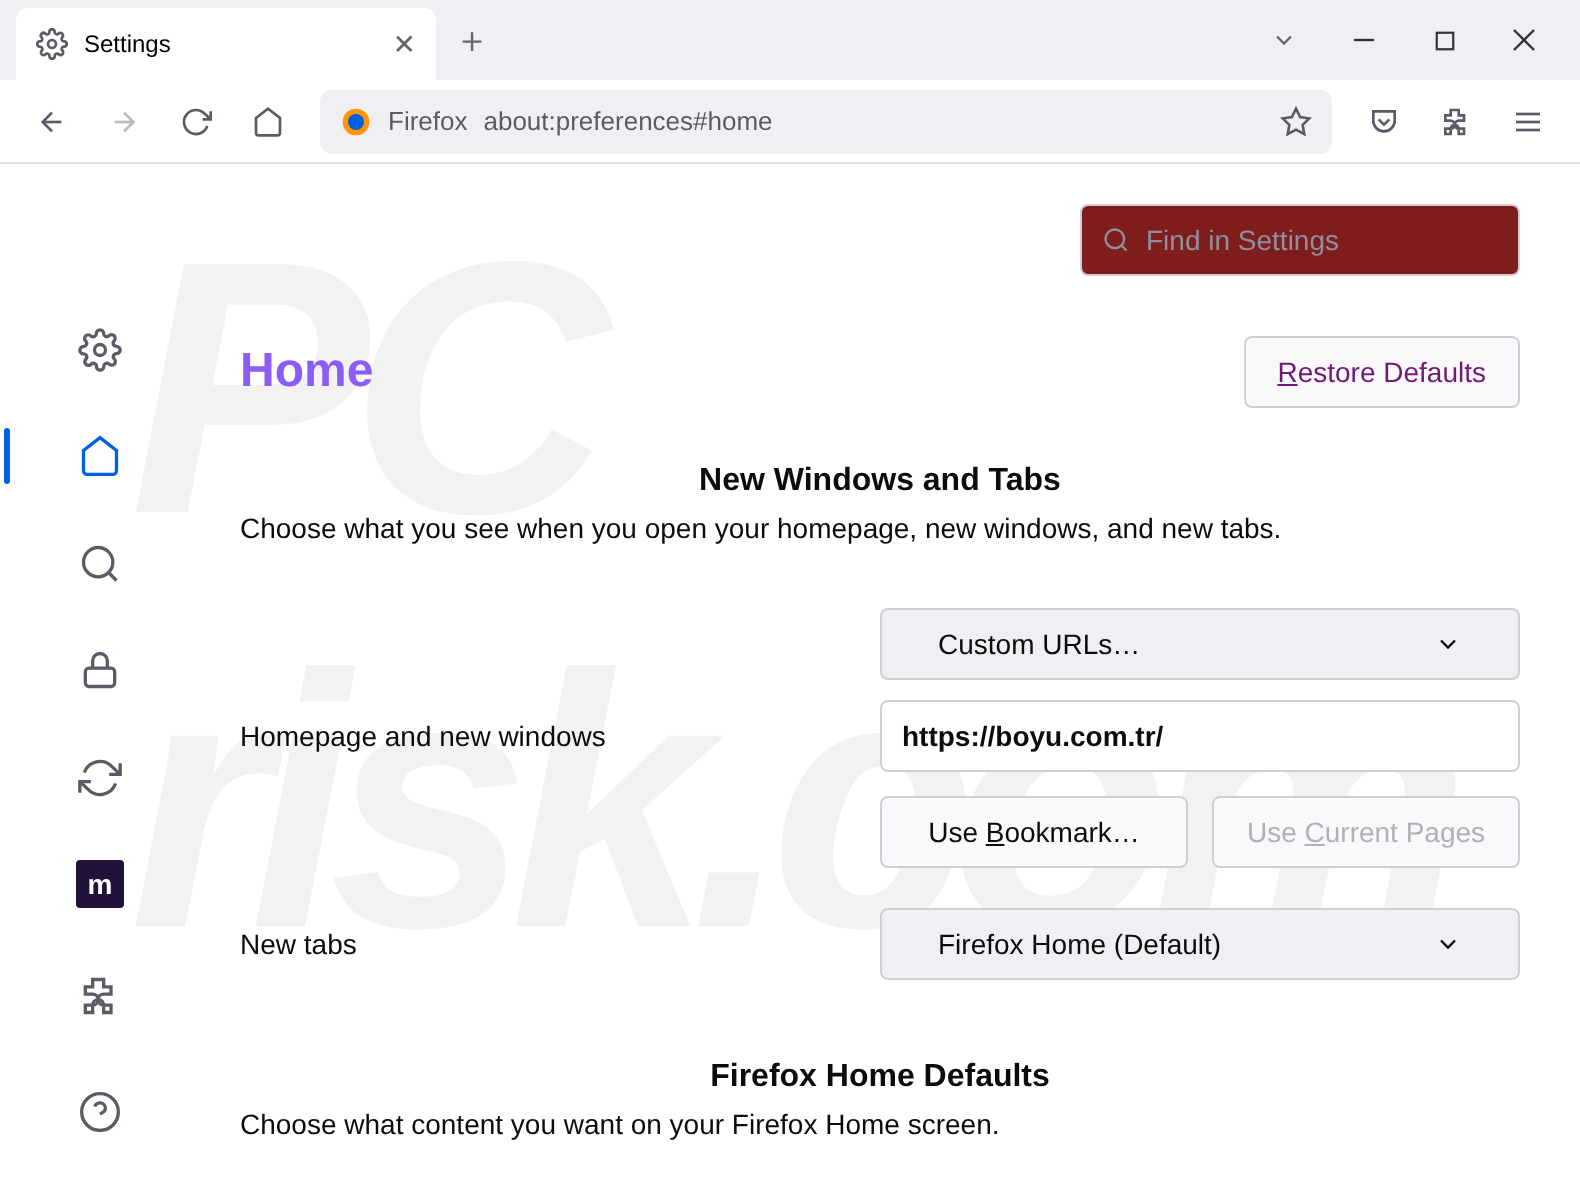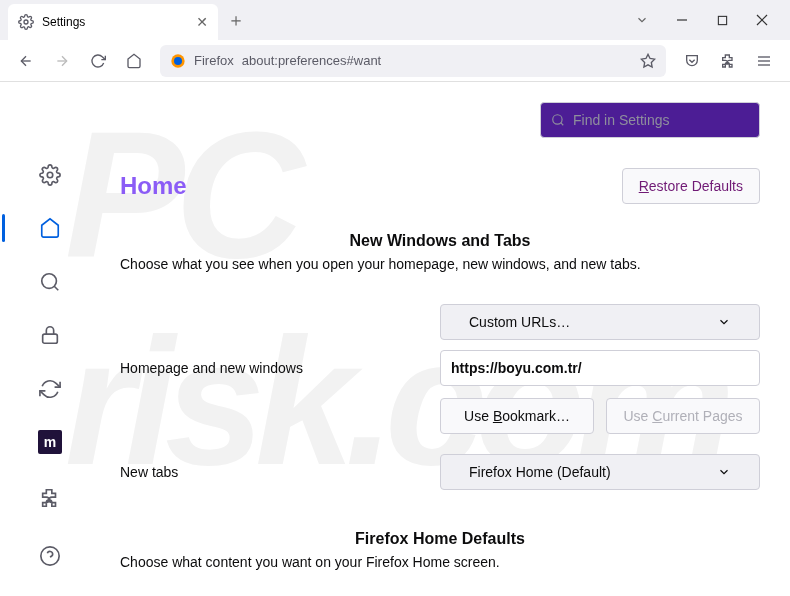--- a/index.html
+++ b/index.html
@@ -31,21 +31,21 @@
     .prefs-body { display: flex; height: calc(596px - 82px); position: relative; z-index: 1; }
     .sidebar { width: 100px; display: flex; flex-direction: column; align-items: center; padding-top: 75px; gap: 18px; }
     .sidebar-bottom { margin-top: auto; padding-bottom: 20px; display: flex; flex-direction: column; gap: 18px; align-items: center; }
     .side-item { width: 40px; height: 40px; display: flex; align-items: center; justify-content: center; border-radius: 6px; color: #5b5b66; position: relative; }
     .side-item.active { color: #0060df; }
     .side-item.active::before { content:''; position: absolute; left: -28px; width: 3px; height: 28px; background: #0060df; border-radius: 2px; }
     .side-moz { width: 24px; height: 24px; background: #20123a; color: #fff; display: flex; align-items: center; justify-content: center; font-weight: bold; font-size: 14px; border-radius: 2px; }
     
     .content { flex: 1; padding: 20px 30px 20px 20px; overflow: hidden; }
     .find-row { display: flex; justify-content: flex-end; margin-bottom: 30px; }
-    .find-input { width: 220px; height: 36px; border: 1px solid #cfcfd8; border-radius: 4px; padding: 11px 10px; display: flex; align-items: center; gap: 8px; color: #8f8f9d; font-size: 14px; background: #4c1d95; }
+    .find-input { width: 220px; height: 36px; border: 1px solid #cfcfd8; border-radius: 4px; padding: 11px 10px; display: flex; align-items: center; gap: 8px; color: #8f8f9d; font-size: 14px; background: #7f1d1d; }
     
     .heading-row { display: flex; align-items: center; justify-content: space-between; margin-bottom: 28px; }
     .heading { font-size: 24px; font-weight: 600; color: #8b5cf6; }
     .restore-btn { height: 36px; padding: 0 16px; border: 1px solid #cfcfd8; border-radius: 4px; background: #f9f9fb; font-size: 14px; display: flex; align-items: center; color: #701a75; }
     .restore-btn .u { text-decoration: underline; }
     
     .subheading { font-size: 16px; font-weight: 600; color: #0c0c0d; margin-bottom: 6px; text-align: center; }
     .desc { font-size: 14px; color: #0c0c0d; margin-bottom: 32px; }
     
     .form-row { display: flex; align-items: center; margin-bottom: 12px; }
@@ -127,21 +127,21 @@
       </svg>
   </div>
   <div class="url-bar">
     <span>
       <svg width="16" height="16" viewBox="0 0 24 24">
           <circle cx="12" cy="12" r="10" fill="#ff9500"></circle>
           <circle cx="12" cy="12" r="6" fill="#0060df"></circle>
         </svg>
     </span>
     <span class="label">Firefox</span>
-    <span class="url-text">about:preferences#want</span>
+    <span class="url-text">about:preferences#home</span>
     <span class="star">
       <svg width="16" height="16" viewBox="0 0 24 24" fill="none" stroke="currentColor" stroke-width="2">
           <polygon points="12 2 15.09 8.26 22 9.27 17 14.14 18.18 21.02 12 17.77 5.82 21.02 7 14.14 2 9.27 8.91 8.26 12 2"></polygon>
         </svg>
     </span>
   </div>
   <div class="tb-btn">
     <svg width="16" height="16" viewBox="0 0 24 24" fill="none" stroke="currentColor" stroke-width="2">
         <path d="M4 4h16v7a8 8 0 0 1-16 0V4z"></path>
         <polyline points="8 10 12 14 16 10"></polyline>

